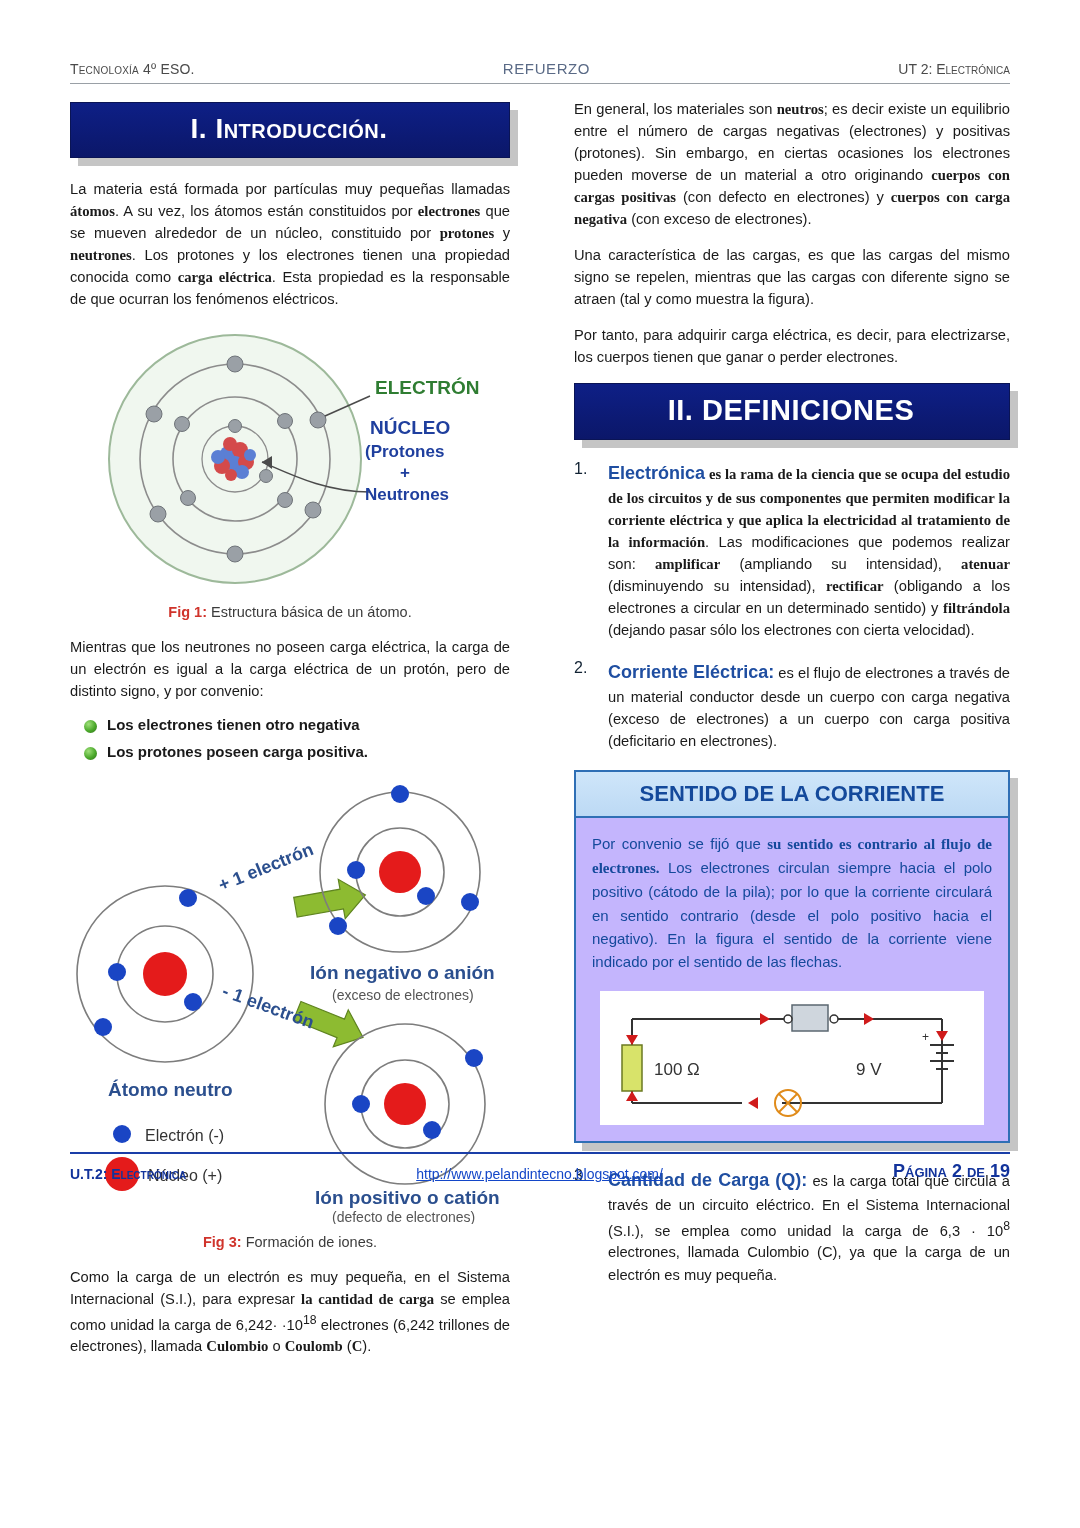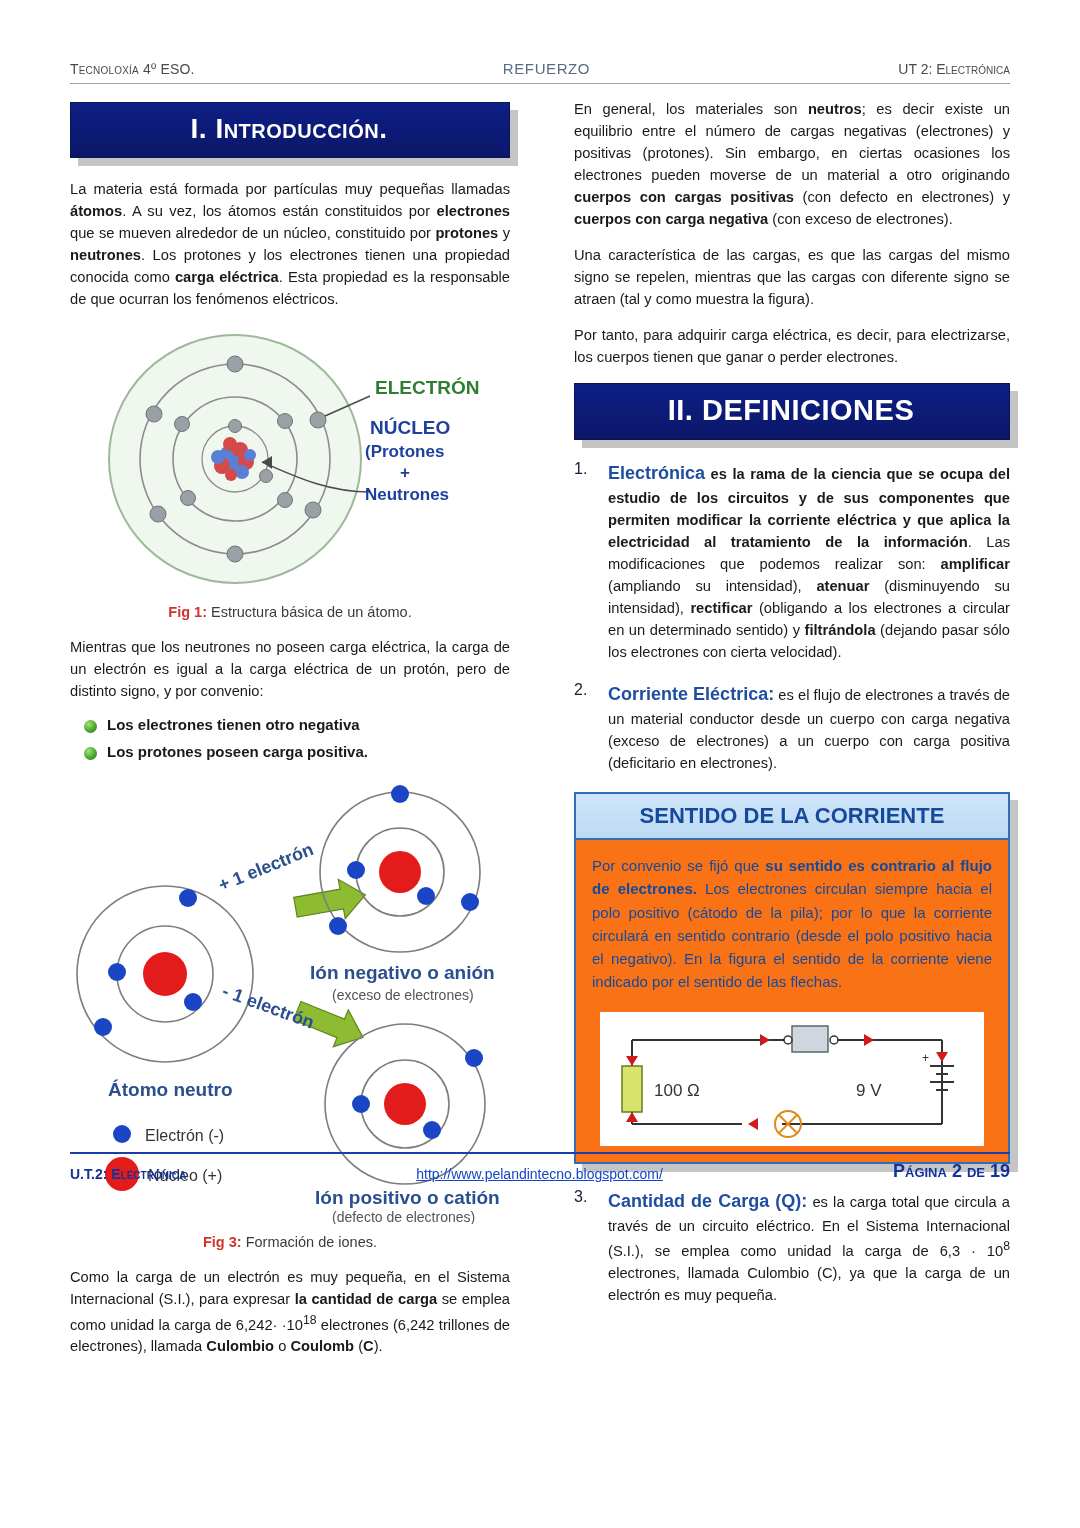--- a/index.html
+++ b/index.html
@@ -33,21 +33,21 @@
   .cols{
     display:flex;
     margin-top:14px;
     height:1268px;
   }
   .col{ width:455px; }
   .col.left{ padding-right:20px; }
   .divider{ width:1px; background:#b9bcc2; margin:0 12px; }
   .col.right{ padding-left:20px; }
   p{ margin:0 0 14px 0; font-size:14.7px; line-height:1.5; text-align:justify; }
-  b,strong{font-weight:bold;}
+  b,strong{font-weight:bold;font-family:Liberation Serif, serif;}
   
   .banner{
     position:relative;
     background:#111f7a;
     background:linear-gradient(180deg,#0e1f86 0%,#0b1769 100%);
     color:#ffffff;
     text-align:center;
     padding:10px 2px 12px 0;
     margin:4px 0 20px 0;
     box-shadow:8px 8px 0 rgba(150,150,150,.55);
@@ -80,21 +80,21 @@
   
   .deflist{ margin:0; }
   .defitem{ display:flex; margin-bottom:18px; }
   .defnum{ width:34px; flex:0 0 auto; font-size:16px; color:#123; }
   .defbody{ flex:1; font-size:14.7px; line-height:1.5; text-align:justify; }
   .blue{ color:#1f4ea1; font-weight:bold; }
   .blue.big{ font-size:18px; }
   
   .bluebox{
     border:2px solid #2f6fb5;
-    background:#f97316;
+    background:#c4b5fd;
     box-shadow:8px 8px 0 rgba(150,150,150,.55);
     margin:8px 0 24px 0;
   }
   .bluebox .bb-head{
     background:linear-gradient(180deg,#cfe6fa 0%,#bcd9f4 100%);
     color:#14499b;
     text-align:center;
     font-size:22px;
     font-weight:bold;
     padding:9px 0;

